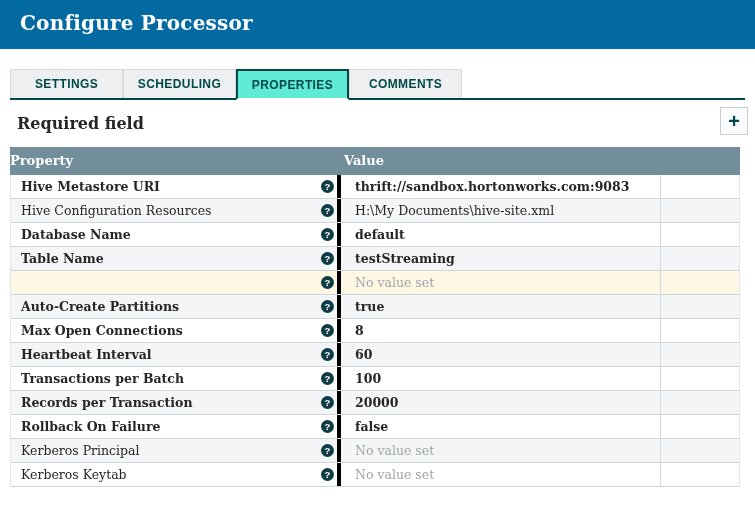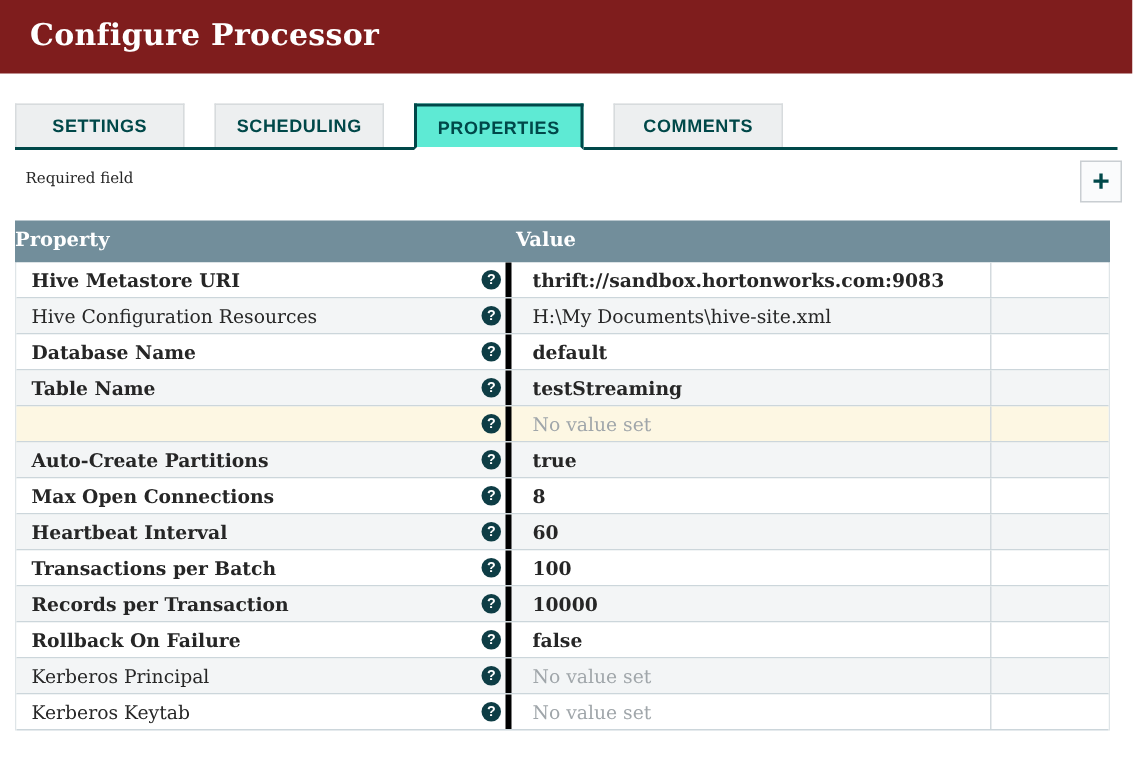--- a/index.html
+++ b/index.html
@@ -8,38 +8,38 @@
     position: relative;
     background: #ffffff;
     font-family: "Liberation Sans", sans-serif;
     overflow: hidden;
   }
 
   
   .dialog-header {
     position: absolute; left: 0; top: 0;
     width: 755px; height: 49px;
-    background: #7f1d1d;
+    background: #0369a1;
   }
   .dialog-title {
     position: absolute; left: 20px; top: 11px;
     color: #ffffff;
     font-family: "DejaVu Serif", serif;
     font-weight: 700;
     font-size: 20px;
     letter-spacing: 0.2px;
   }
 
   
   .tab-bar {
     position: absolute; left: 10px; top: 69px;
     width: 735px; height: 31px;
     display: flex;
     align-items: flex-start;
-    gap: 20px;
+    gap: 0;
     border-bottom: 2px solid #004849;
     box-sizing: border-box;
   }
   .tab {
     height: 29px;
     width: 113px;
     box-sizing: border-box;
     background: #edeff0;
     border: 1px solid #d7dbdd;
     border-bottom: none;
@@ -56,22 +56,22 @@
     background: #5eead4;
     border: 2px solid #004849;
     border-bottom: 2px solid #ffffff;
     z-index: 2;
   }
 
   
   .required-label {
     position: absolute; left: 17px; top: 114px;
     font-family: "DejaVu Serif", serif;
-    font-weight: 400;
-    font-size: 10px;
+    font-weight: 700;
+    font-size: 16px;
     color: #262626;
   }
   .add-btn {
     position: absolute; left: 720px; top: 107px;
     width: 28px; height: 28px;
     box-sizing: border-box;
     background: #fafbfc;
     border: 1px solid #c9ced2;
     color: #004849;
     font-size: 20px;
@@ -264,21 +264,21 @@
     </div>
     <div class="cell actions"></div>
   </div>
 
   <div class="t-row alt">
     <div class="cell prop">
       <span class="prop-label bold">Records per Transaction</span>
       <span class="help">?</span>
     </div>
     <div class="cell val">
-      <span class="bold">10000</span>
+      <span class="bold">20000</span>
     </div>
     <div class="cell actions"></div>
   </div>
 
   <div class="t-row">
     <div class="cell prop">
       <span class="prop-label bold">Rollback On Failure</span>
       <span class="help">?</span>
     </div>
     <div class="cell val">

